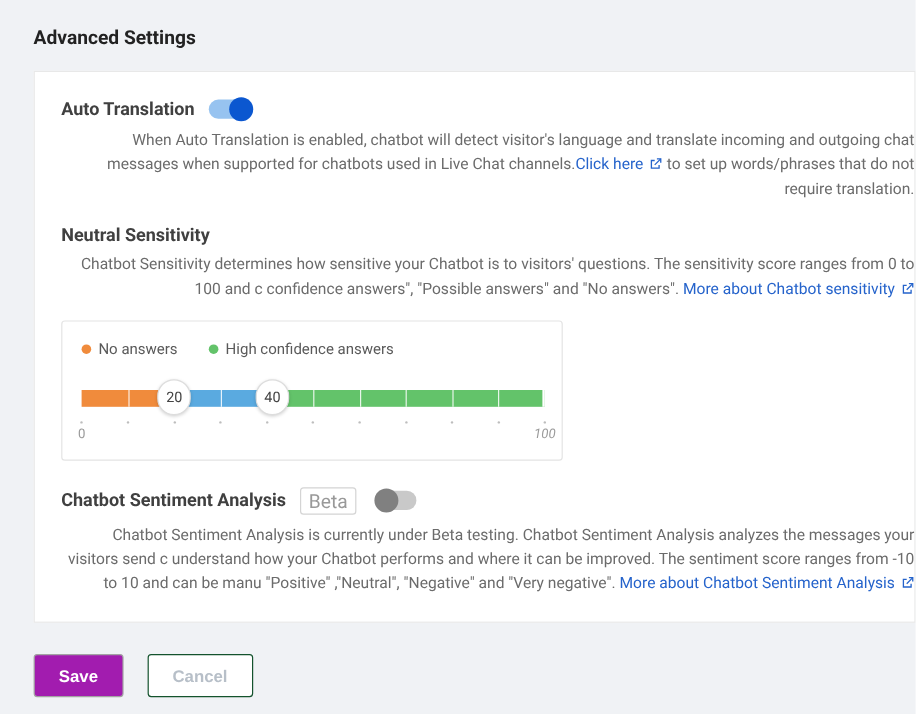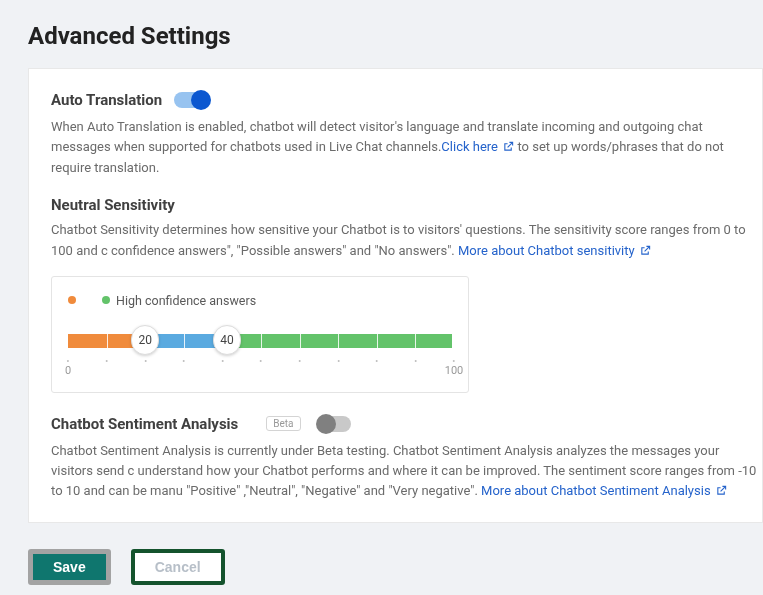--- a/index.html
+++ b/index.html
@@ -6,21 +6,21 @@
     body {
       font-family: -apple-system, BlinkMacSystemFont, "Segoe UI", Roboto, Arial, sans-serif;
       background: #f0f2f5;
       font-size: 13px;
       color: #666;
       width: 763px;
       height: 595px;
       overflow: hidden;
     }
     .page-title {
-      font-size: 24px;
+      font-size: 16px;
       font-weight: 700;
       color: #222;
       padding: 22px 28px 18px;
     }
     .card {
       background: #fff;
       border: 1px solid #e8e8e8;
       margin-left: 28px;
       padding: 22px 0 20px 22px;
     }
@@ -34,21 +34,21 @@
     .toggle {
       width: 34px; height: 16px; border-radius: 10px; position: relative; cursor: pointer;
     }
     .toggle.on { background: #97c3f0; }
     .toggle.off { background: #c9c9c9; }
     .toggle .knob {
       position: absolute; top: -2px; width: 20px; height: 20px; border-radius: 50%;
     }
     .toggle.on .knob { right: -3px; background: #0b57d0; }
     .toggle.off .knob { left: -1px; background: #808080; }
-    .desc { line-height: 1.55; color: #6b6b6b; margin-bottom: 18px;}
+    .desc { line-height: 1.55; color: #6b6b6b; margin-bottom: 18px; text-align: right;}
     .link { color: #2563cb; text-decoration: none; cursor: pointer; }
     .ext-icon { display:inline-block; vertical-align: -1px; margin-left: 2px;}
     .legend-box {
       border: 1px solid #e4e4e4;
       border-radius: 3px;
       padding: 16px 16px 14px;
       width: 418px;
       margin-top: 14px;
       margin-bottom: 22px;
     }
@@ -62,30 +62,30 @@
     .handle {
       position:absolute; top:-9px; width:28px; height:30px; background:#fff; border:1px solid #ddd;
       border-radius: 16px; box-shadow: 0 1px 3px rgba(0,0,0,.18);
       display:flex; align-items:center; justify-content:center; font-size:12px; color:#444;
       transform: translateX(-50%); cursor:grab;
     }
     .ticks { position:relative; height:18px; margin-top:6px;}
     .tick { position:absolute; top:0; font-size:10px; color:#b8b8b8; transform:translateX(-50%);}
     .tick-dot { width:2px;height:2px;background:#bdbdbd;display:block;margin:0 auto 2px;border-radius:50%;}
     .badge {
-      display:inline-block; font-size:10px; color:#999; border:1px solid #d4d4d4; border-radius:3px;
-      padding: 1px 6px; margin-left: 20px; vertical-align: 2px;
+      display:inline-block; font-size:16px; color:#999; border:1px solid #d4d4d4; border-radius:3px;
+      padding: 1px 6px; margin-left: 4px; vertical-align: 2px;
     }
     .buttons { display:flex; gap:20px; padding: 26px 0 0 28px;}
     .btn {
       height: 36px; padding: 0 20px; font-size: 14px; font-weight:600;
       border-radius: 3px; cursor:pointer; display:inline-flex; align-items:center; justify-content:center;
     }
-    .btn.primary { background:#0f766e; color:#fff; border:5px solid #a3a3a3;}
-    .btn.secondary { background:#fff; color:#b7bfc8; border:4px solid #14532d;}
+    .btn.primary { background:#a21caf; color:#fff; border:1px solid #a3a3a3;}
+    .btn.secondary { background:#fff; color:#b7bfc8; border:1px solid #14532d;}
   </style>
 </head>
 <body>
 
 <div class="page-title">Advanced Settings</div>
 
 <div class="card">
 
   <div class="row-head">
     <div class="section-title">Auto Translation</div>
@@ -107,20 +107,21 @@
             <path d="M14 3h7v7"></path>
             <path d="M10 14L21 3"></path>
             <path d="M18 14v6H4V6h6"></path>
           </svg></span></a>
   </div>
 
   <div class="legend-box">
     <div class="legend">
       <span>
           <i class="dot orange"></i>
+          <span>No answers</span>
         </span>
       <span>
           <i class="dot green"></i>
           <span>High confidence answers</span>
         </span>
     </div>
     <div class="slider-wrap" id="slider">
         <div class="track-seg" style="left: 0px; width: 77.2px; background: rgb(240, 139, 60);"></div>
         <div class="seg-cell" style="left: 38.6px; width: 0px;"></div>
         <div class="track-seg" style="left: 77.2px; width: 77.2px; background: rgb(90, 170, 224);"></div>
@@ -170,21 +171,21 @@
         <div class="tick" style="left: 308.8px;">
           <span class="tick-dot"></span>
           <div style="visibility: hidden;">.</div>
         </div>
         <div class="tick" style="left: 347.4px;">
           <span class="tick-dot"></span>
           <div style="visibility: hidden;">.</div>
         </div>
         <div class="tick" style="left: 386px;">
           <span class="tick-dot"></span>
-          <div style="color: rgb(154, 154, 154); font-size: 11px;">100</div>
+          <div style="color: rgb(154, 154, 154); font-size: 11px; font-style: italic;">100</div>
         </div>
       </div>
   </div>
 
   <div class="row-head" style="gap:8px;">
     <div class="section-title">Chatbot Sentiment Analysis</div>
     <span class="badge">Beta</span>
     <div class="toggle off" style="margin-left:8px;">
         <div class="knob"></div>
       </div>

